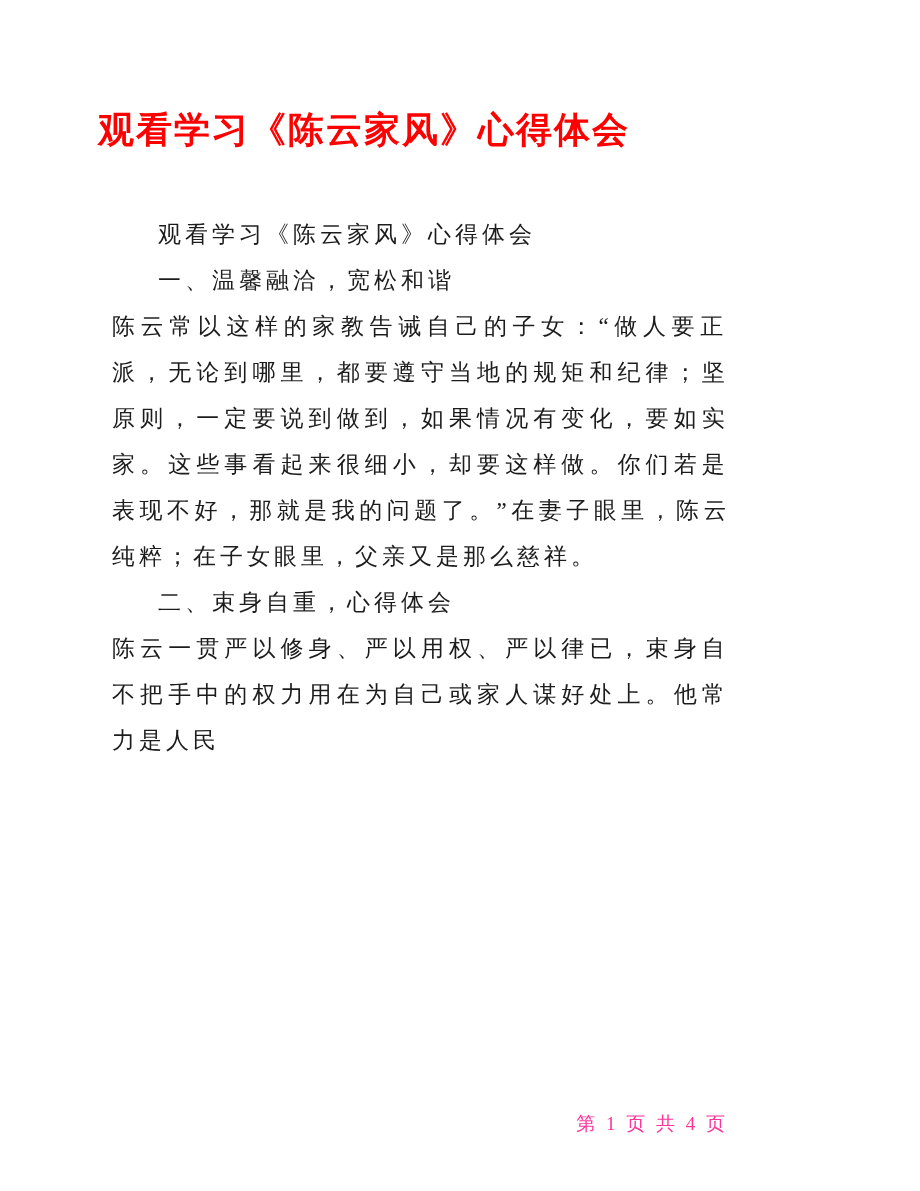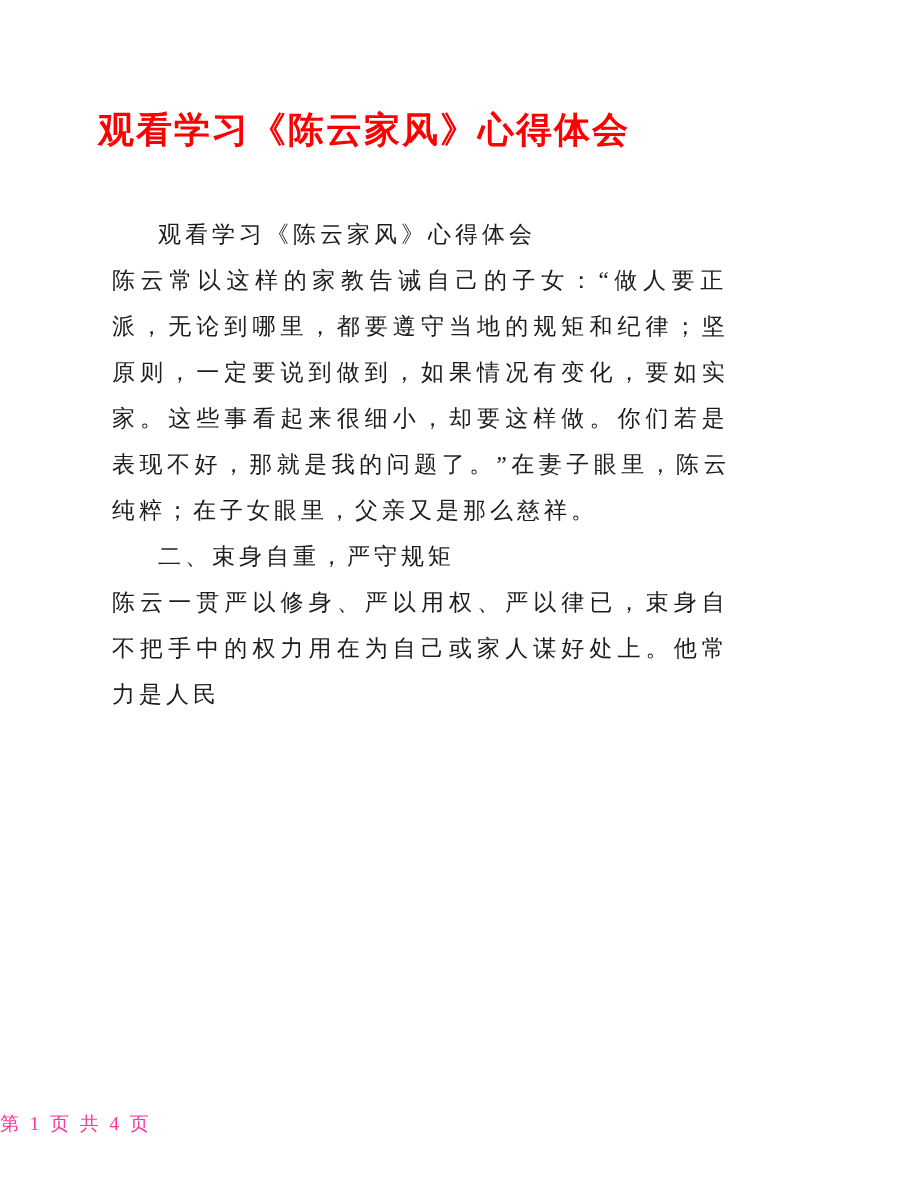--- a/index.html
+++ b/index.html
@@ -39,38 +39,39 @@
     text-align: justify;
     text-justify: inter-character;
     font-weight: 400;
   }
   .para.indent { text-indent: 2em; }
   .footer {
     position: absolute;
     top: 1111px;
     left: 0;
     width: 100%;
-    text-align: left;
+    text-align: right;
     font-size: 19px;
     line-height: 26px;
     letter-spacing: 3px;
     color: #ff3399;
   }
 </style>
 </head>
 <body>
 
 <div class="page">
 
   <h1 class="doc-title">观看学习《陈云家风》心得体会</h1>
 
   <div class="content">
     <p class="para indent">观看学习《陈云家风》心得体会</p>
+    <p class="para indent">一、温馨融洽，宽松和谐</p>
     <p class="para">陈云常以这样的家教告诫自己的子女：“做人要正直、正派，无论到哪里，都要遵守当地的规矩和纪律；坚强党性原则，一定要说到做到，如果情况有变化，要如实告诉人家。这些事看起来很细小，却要这样做。你们若是在外面表现不好，那就是我的问题了。”在妻子眼里，陈云是那么纯粹；在子女眼里，父亲又是那么慈祥。</p>
-    <p class="para indent">二、束身自重，严守规矩</p>
+    <p class="para indent">二、束身自重，心得体会</p>
     <p class="para">陈云一贯严以修身、严以用权、严以律已，束身自重，从不把手中的权力用在为自己或家人谋好处上。他常说，权力是人民</p>
   </div>
 
   <div class="footer">
     <span>第 1 页 共 4 页</span>
   </div>
 
 </div>
 
 </body></html>

